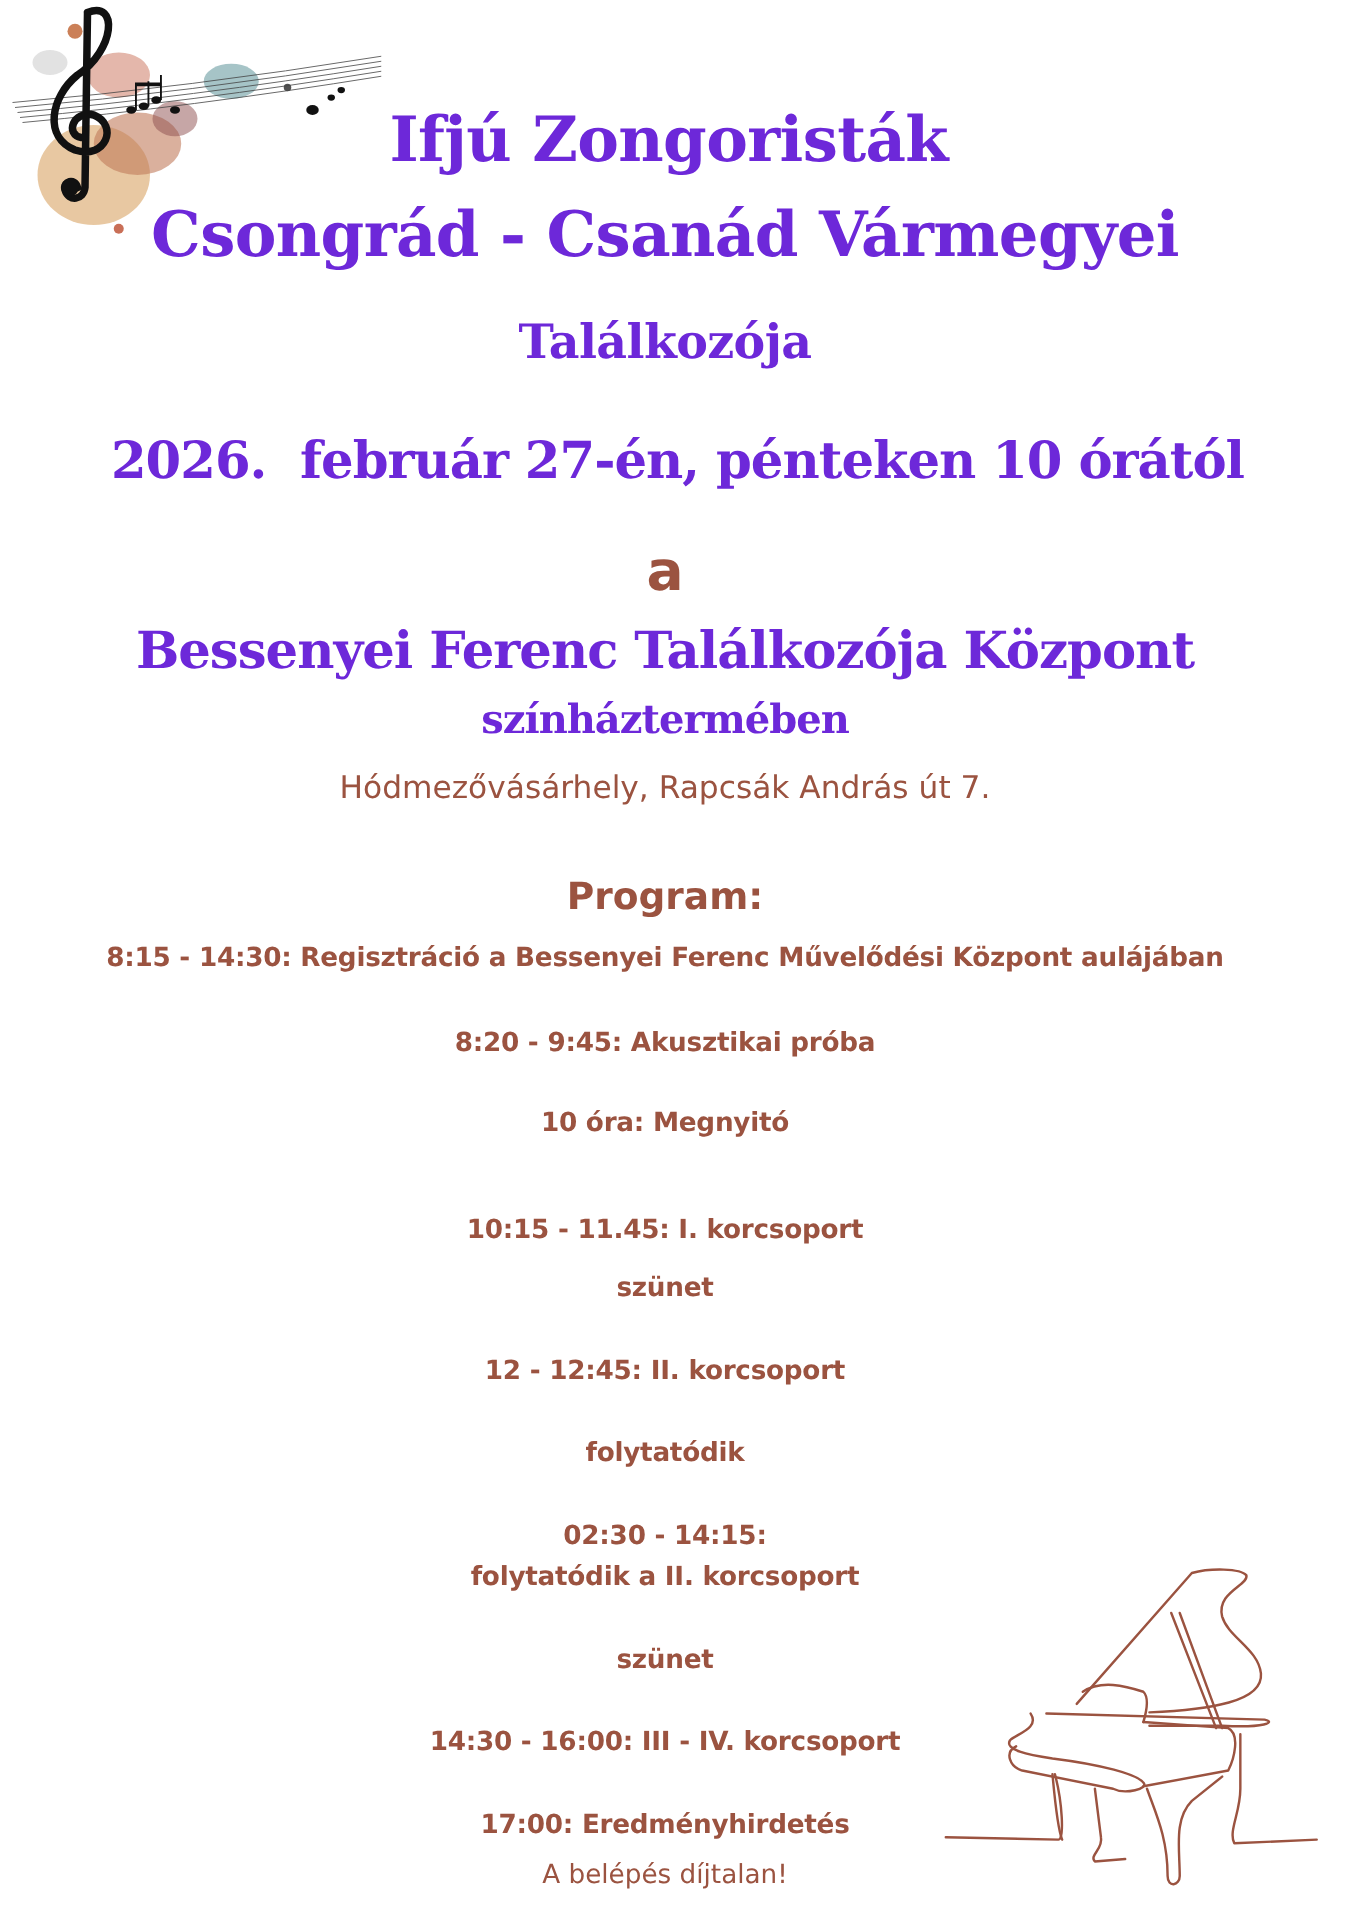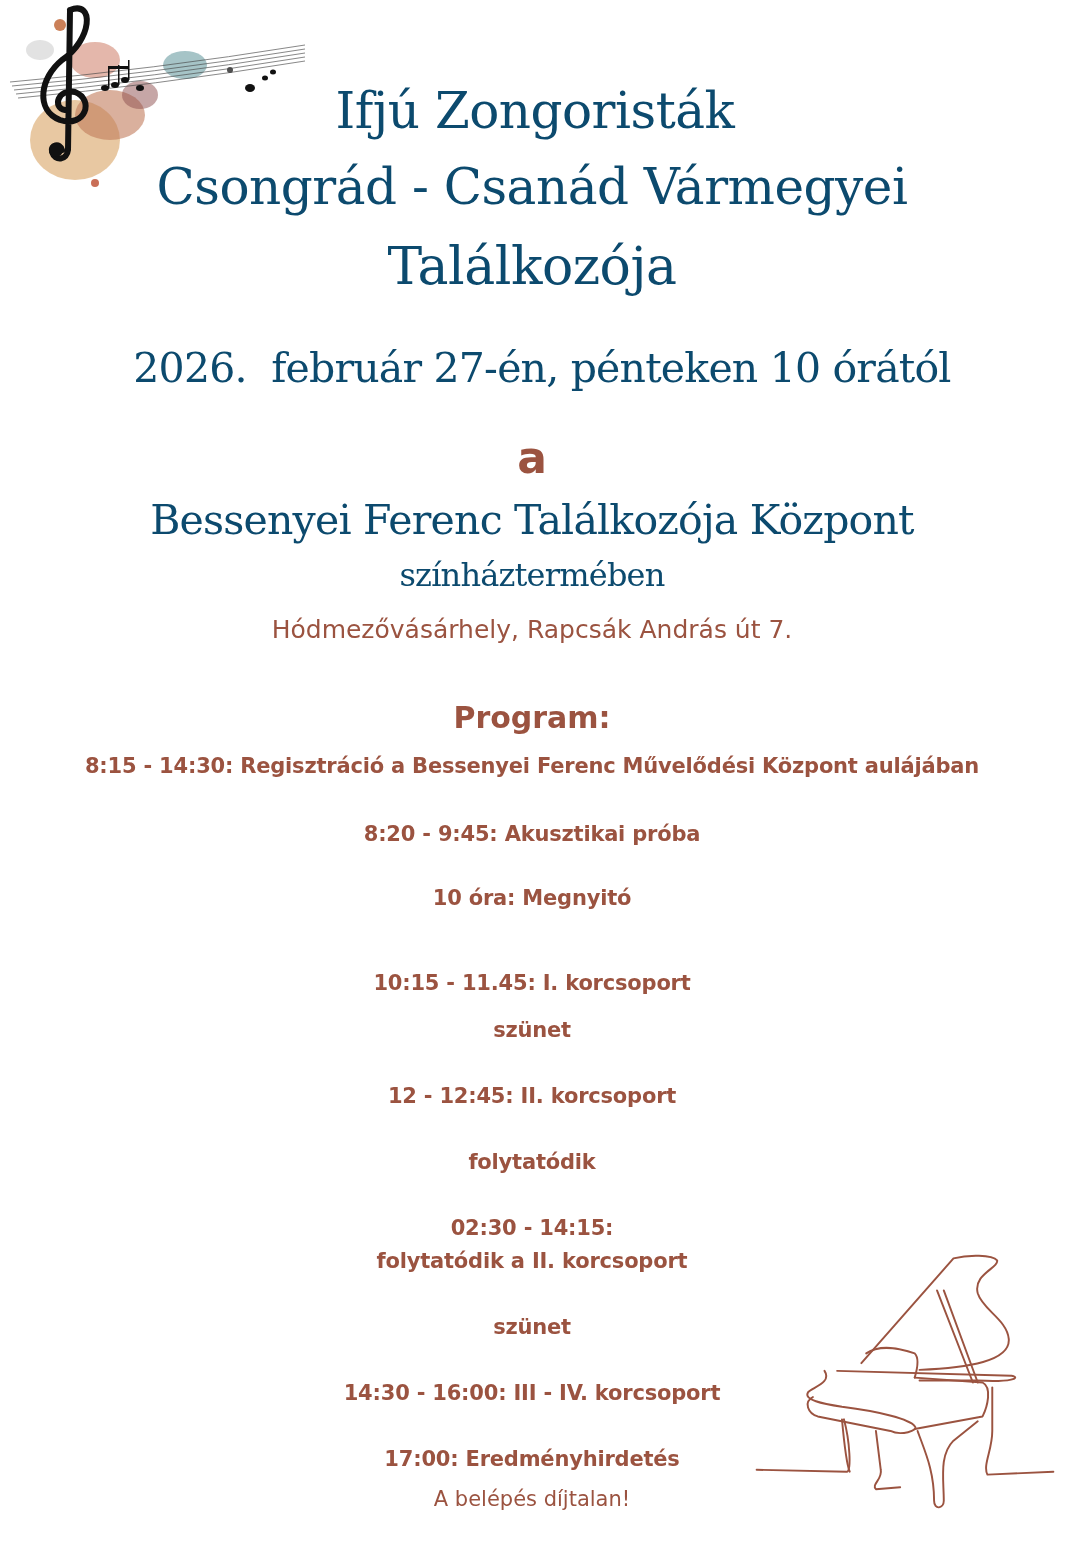--- a/index.html
+++ b/index.html
@@ -1,28 +1,28 @@
 <!DOCTYPE html>
 <html><head>
 <meta charset="utf-8">
 <style>
   html, body { margin: 0; padding: 0; }
   body {
     width: 1090px; height: 1542px; background: #ffffff; position: relative; overflow: hidden;
     font-family: "Liberation Sans", sans-serif; color: #9b5340;
   }
-  .serif { font-family: "DejaVu Serif", serif; font-weight: normal; color: #0c4a6e; }
+  .serif { font-family: "DejaVu Serif", serif; font-weight: bold; color: #6d28d9; }
   .sans { font-family: "DejaVu Sans", sans-serif; color: #9b5340; }
   .abs { position: absolute; left: 0; width: 1064px; text-align: center; white-space: nowrap; }
   #decor { position: absolute; left: 0; top: 0; width: 320px; height: 200px; }
   #piano { position: absolute; left: 745px; top: 1245px; width: 320px; height: 275px; }
 
   #t1 { top: 82px; left: 140px; width: 790px; font-size: 50px; letter-spacing: -0.5px; }
   #t2 { top: 158px; font-size: 50px; letter-spacing: -0.5px; }
-  #t3 { top: 236px; font-size: 52px; letter-spacing: -0.5px; }
+  #t3 { top: 250px; font-size: 38px; letter-spacing: -0.5px; }
   #date { top: 344px; left: 10px; font-size: 41px; letter-spacing: -0.8px; }
   #a { top: 432px; font-size: 44px; font-family: "DejaVu Sans", sans-serif; font-weight: bold; }
   #venue1 { top: 496px; font-size: 41px; letter-spacing: -0.8px; }
   #venue2 { top: 556px; font-size: 32px; letter-spacing: -0.8px; }
   #addr { top: 615px; font-size: 25px; font-weight: normal; }
   #prog-title { top: 700px; font-size: 30px; font-weight: bold; }
   .row { font-size: 21px; font-weight: bold; letter-spacing: -0.2px; }
   #free { top: 1487px; font-size: 21px; font-weight: normal; }
 </style>
 </head>

